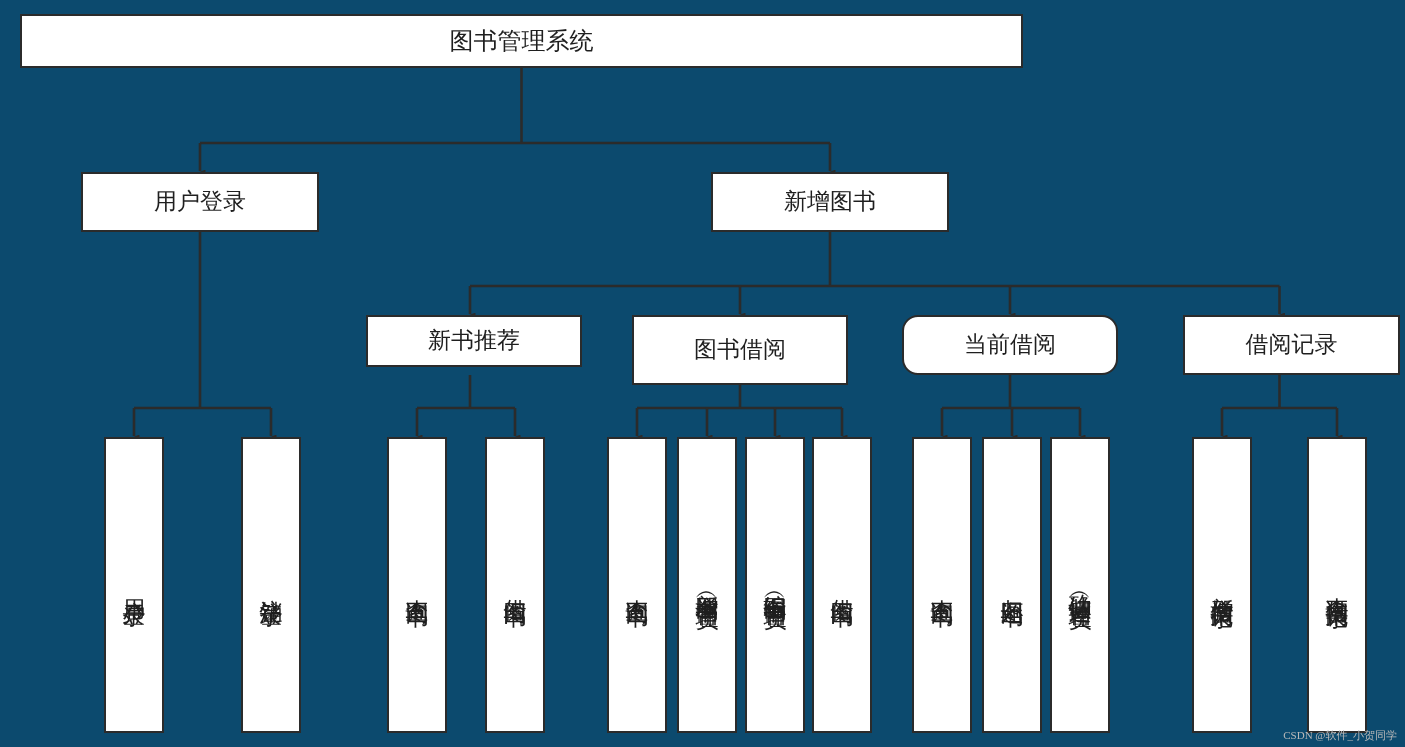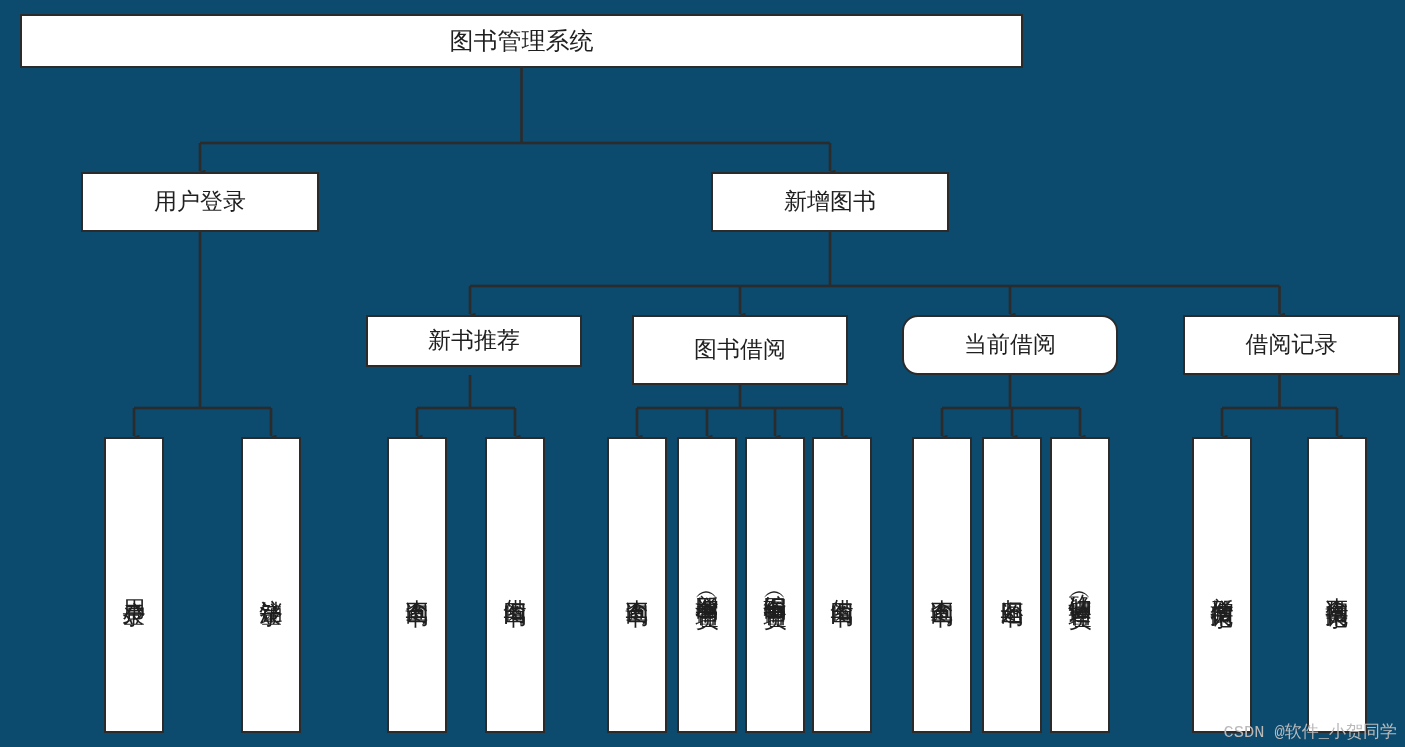--- a/index.html
+++ b/index.html
@@ -65,25 +65,25 @@
     max-height: 280px;
   }
   .node.vert.middle {
     align-items: center;
     padding-top: 0;
   }
   #watermark {
     position: absolute;
     right: 8px;
     bottom: 4px;
-    font-size: 17px;
+    font-size: 11px;
     color: #b9b9b9;
     z-index: 5;
     white-space: nowrap;
-    font-family: Liberation Mono, monospace;
+    font-family: Liberation Serif, serif;
   }
 </style>
 </head>
 <body>
 
 <div id="canvas">
 
   <svg id="edges" viewBox="0 0 1405 747" xmlns="http://www.w3.org/2000/svg">
     <defs>
       <marker id="arrow" markerWidth="9" markerHeight="11" refX="1.5" refY="5.5" orient="auto" markerUnits="userSpaceOnUse">

